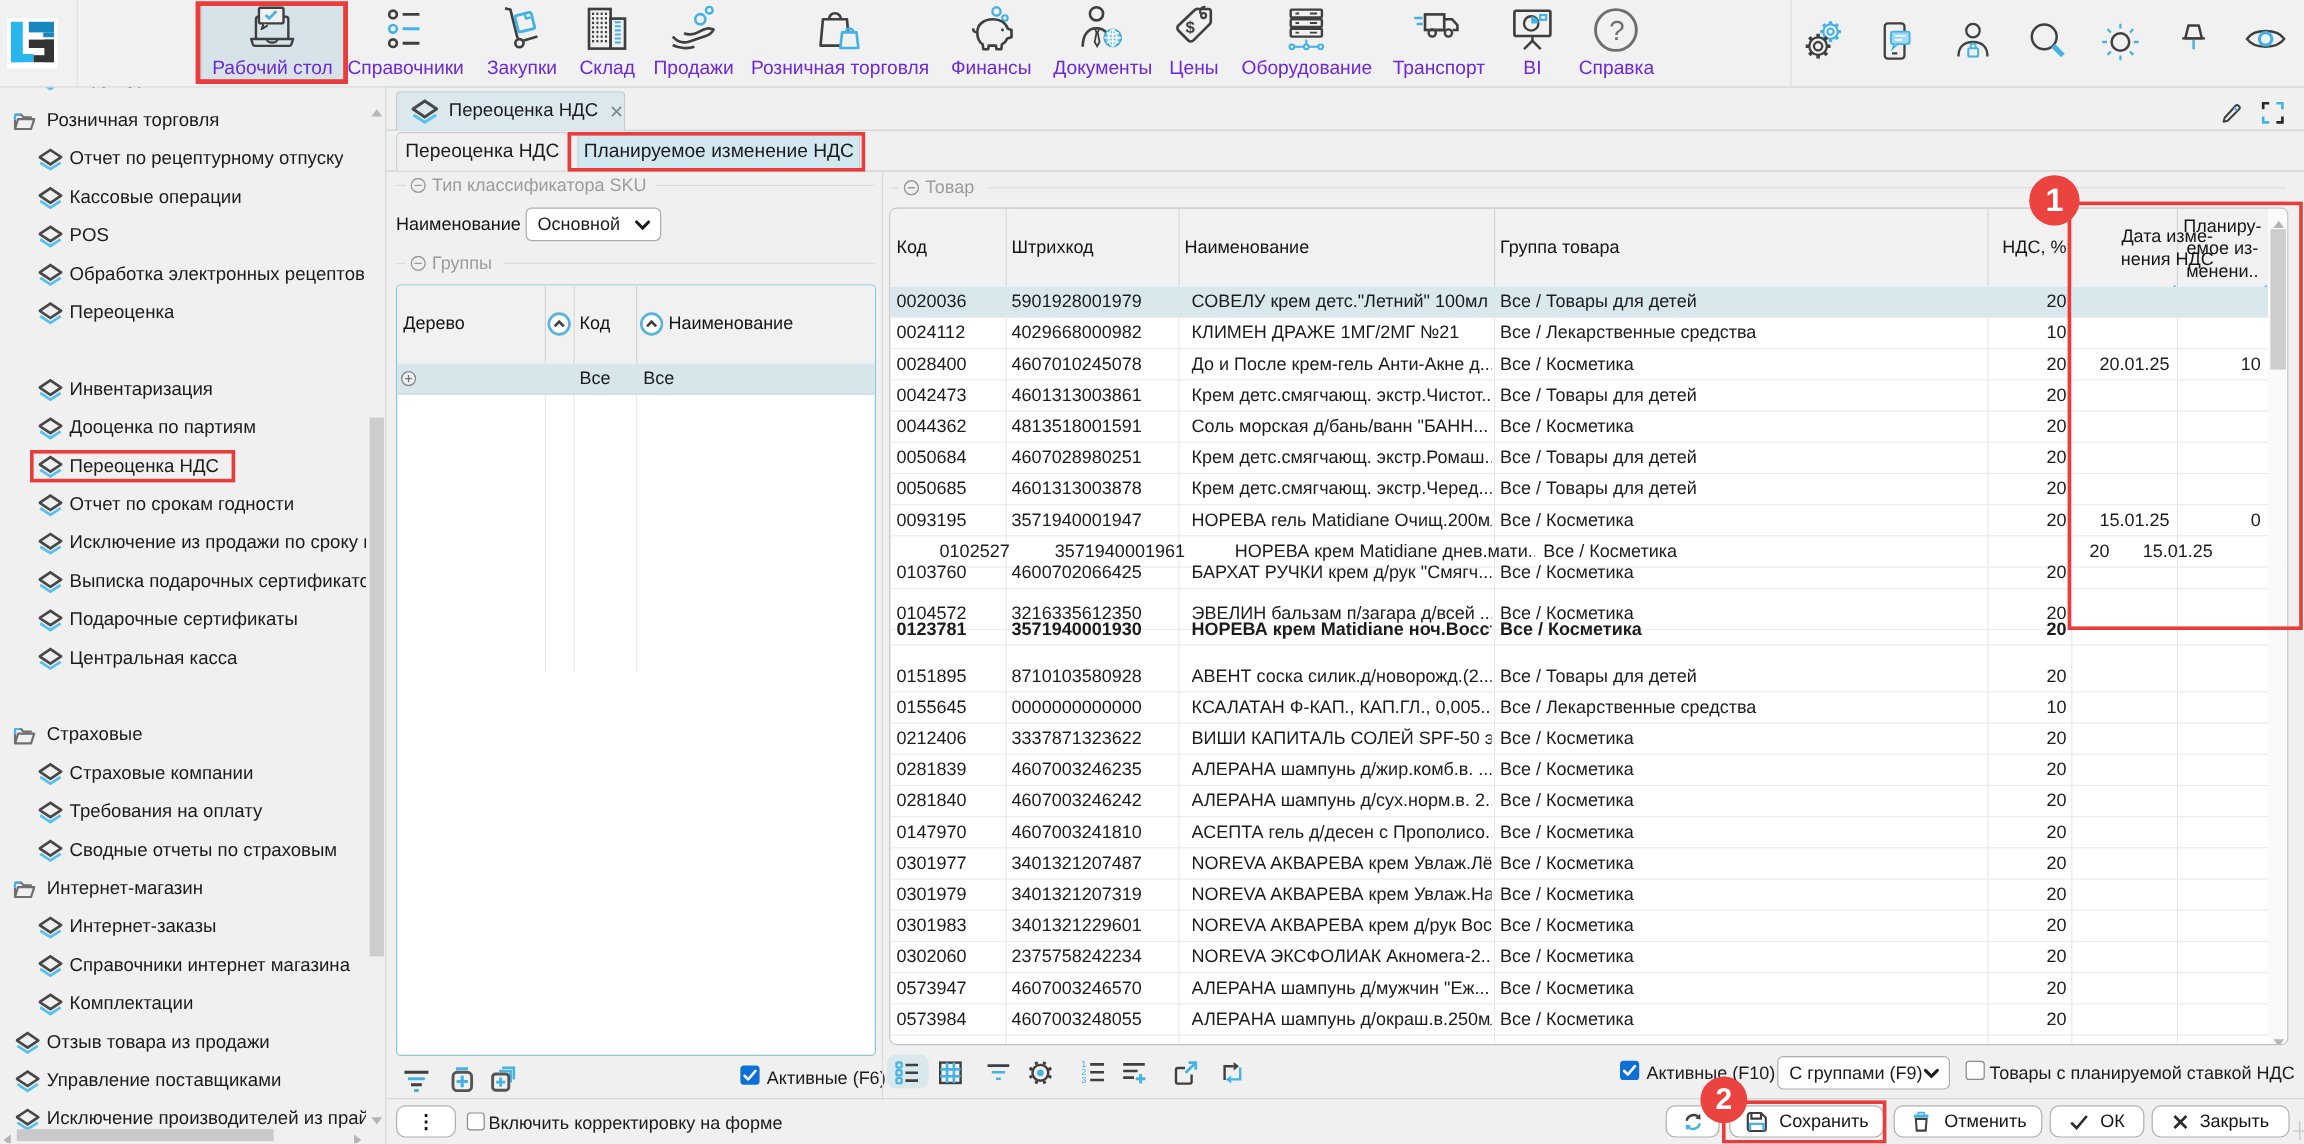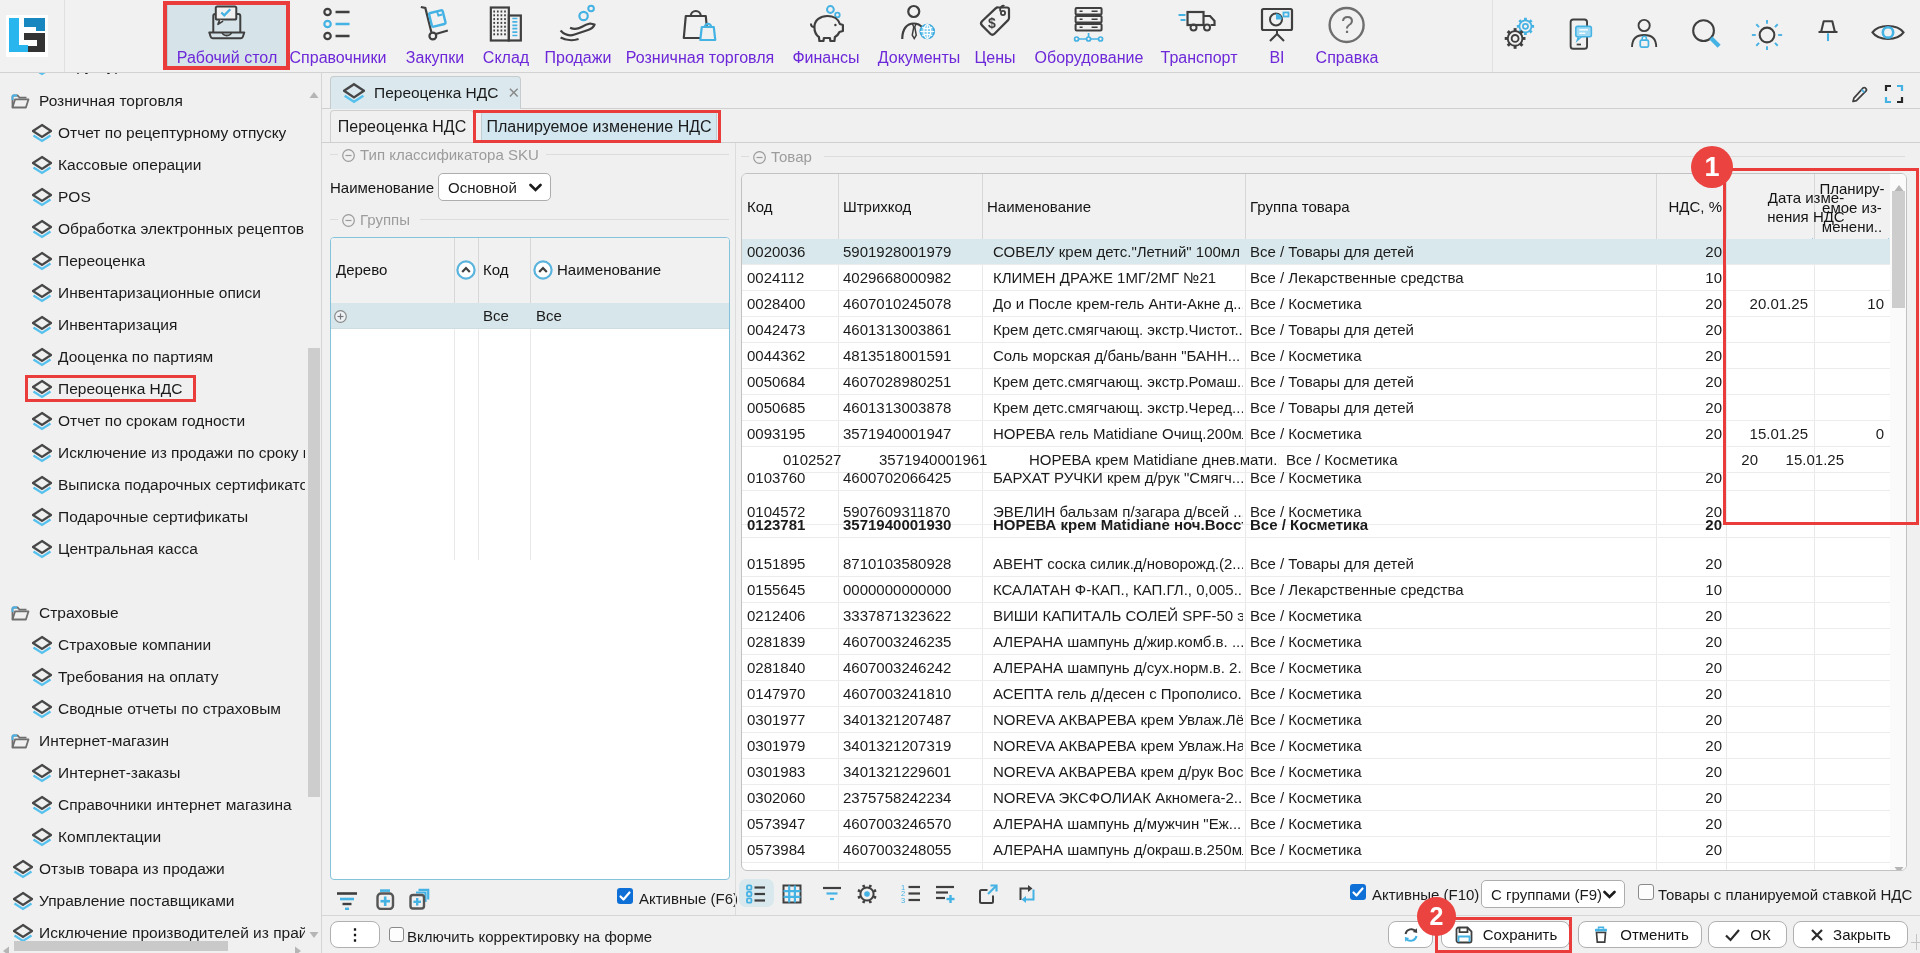--- a/index.html
+++ b/index.html
@@ -340,29 +340,20 @@
       </div>
 <div class="ti" style="left:32px;top:172px;height:32px;max-width:273px;overflow:hidden">
         <span style="display:flex;margin-right:6px">
           <svg width="20" height="20" viewBox="0 0 20 20">
             <polygon points="10,2 19,8 10,14 1,8" fill="none" stroke="#474747" stroke-width="2.2"></polygon>
             <polyline points="1.5,12.5 10,18 18.5,12.5" fill="none" stroke="#56c1ee" stroke-width="2.3"></polyline>
           </svg>
         </span>
         <span>Переоценка</span>
       </div>
-<div class="ti" style="left:32px;top:204px;height:32px;max-width:273px;overflow:hidden">
-        <span style="display:flex;margin-right:6px">
-          <svg width="20" height="20" viewBox="0 0 20 20">
-            <polygon points="10,2 19,8 10,14 1,8" fill="none" stroke="#474747" stroke-width="2.2"></polygon>
-            <polyline points="1.5,12.5 10,18 18.5,12.5" fill="none" stroke="#56c1ee" stroke-width="2.3"></polyline>
-          </svg>
-        </span>
-        <span>Инвентаризационные описи</span>
-      </div>
 <div class="ti" style="left:32px;top:236px;height:32px;max-width:273px;overflow:hidden">
         <span style="display:flex;margin-right:6px">
           <svg width="20" height="20" viewBox="0 0 20 20">
             <polygon points="10,2 19,8 10,14 1,8" fill="none" stroke="#474747" stroke-width="2.2"></polygon>
             <polyline points="1.5,12.5 10,18 18.5,12.5" fill="none" stroke="#56c1ee" stroke-width="2.3"></polyline>
           </svg>
         </span>
         <span>Инвентаризация</span>
       </div>
 <div class="ti" style="left:32px;top:268px;height:32px;max-width:273px;overflow:hidden">
@@ -757,21 +748,21 @@
         <span style="left:5px">0103760</span>
         <span style="left:101px">4600702066425</span>
         <span style="left:251px;width:250px;overflow:hidden">БАРХАТ РУЧКИ крем д/рук "Смягч...</span>
         <span style="left:508px;width:417px;overflow:hidden">Все / Косметика</span>
         <span class="num" style="left:886px;width:94px">20</span>
         <span class="num" style="left:990px;width:76px"></span>
         <span class="num" style="left:1076px;width:66px"></span>
       </div>
 <div class="r" style="top:325px;">
         <span style="left:5px">0104572</span>
-        <span style="left:101px">5907609311870</span>
+        <span style="left:101px">3216335612350</span>
         <span style="left:251px;width:250px;overflow:hidden">ЭВЕЛИН бальзам п/загара д/всей ...</span>
         <span style="left:508px;width:417px;overflow:hidden">Все / Косметика</span>
         <span class="num" style="left:886px;width:94px">20</span>
         <span class="num" style="left:990px;width:76px"></span>
         <span class="num" style="left:1076px;width:66px"></span>
       </div>
 <div class="r" style="top:338px;font-weight:bold;">
         <span style="left:5px">0123781</span>
         <span style="left:101px">3571940001930</span>
         <span style="left:251px;width:250px;overflow:hidden">НОРЕВА крем Matidiane ноч.Восст....</span>

